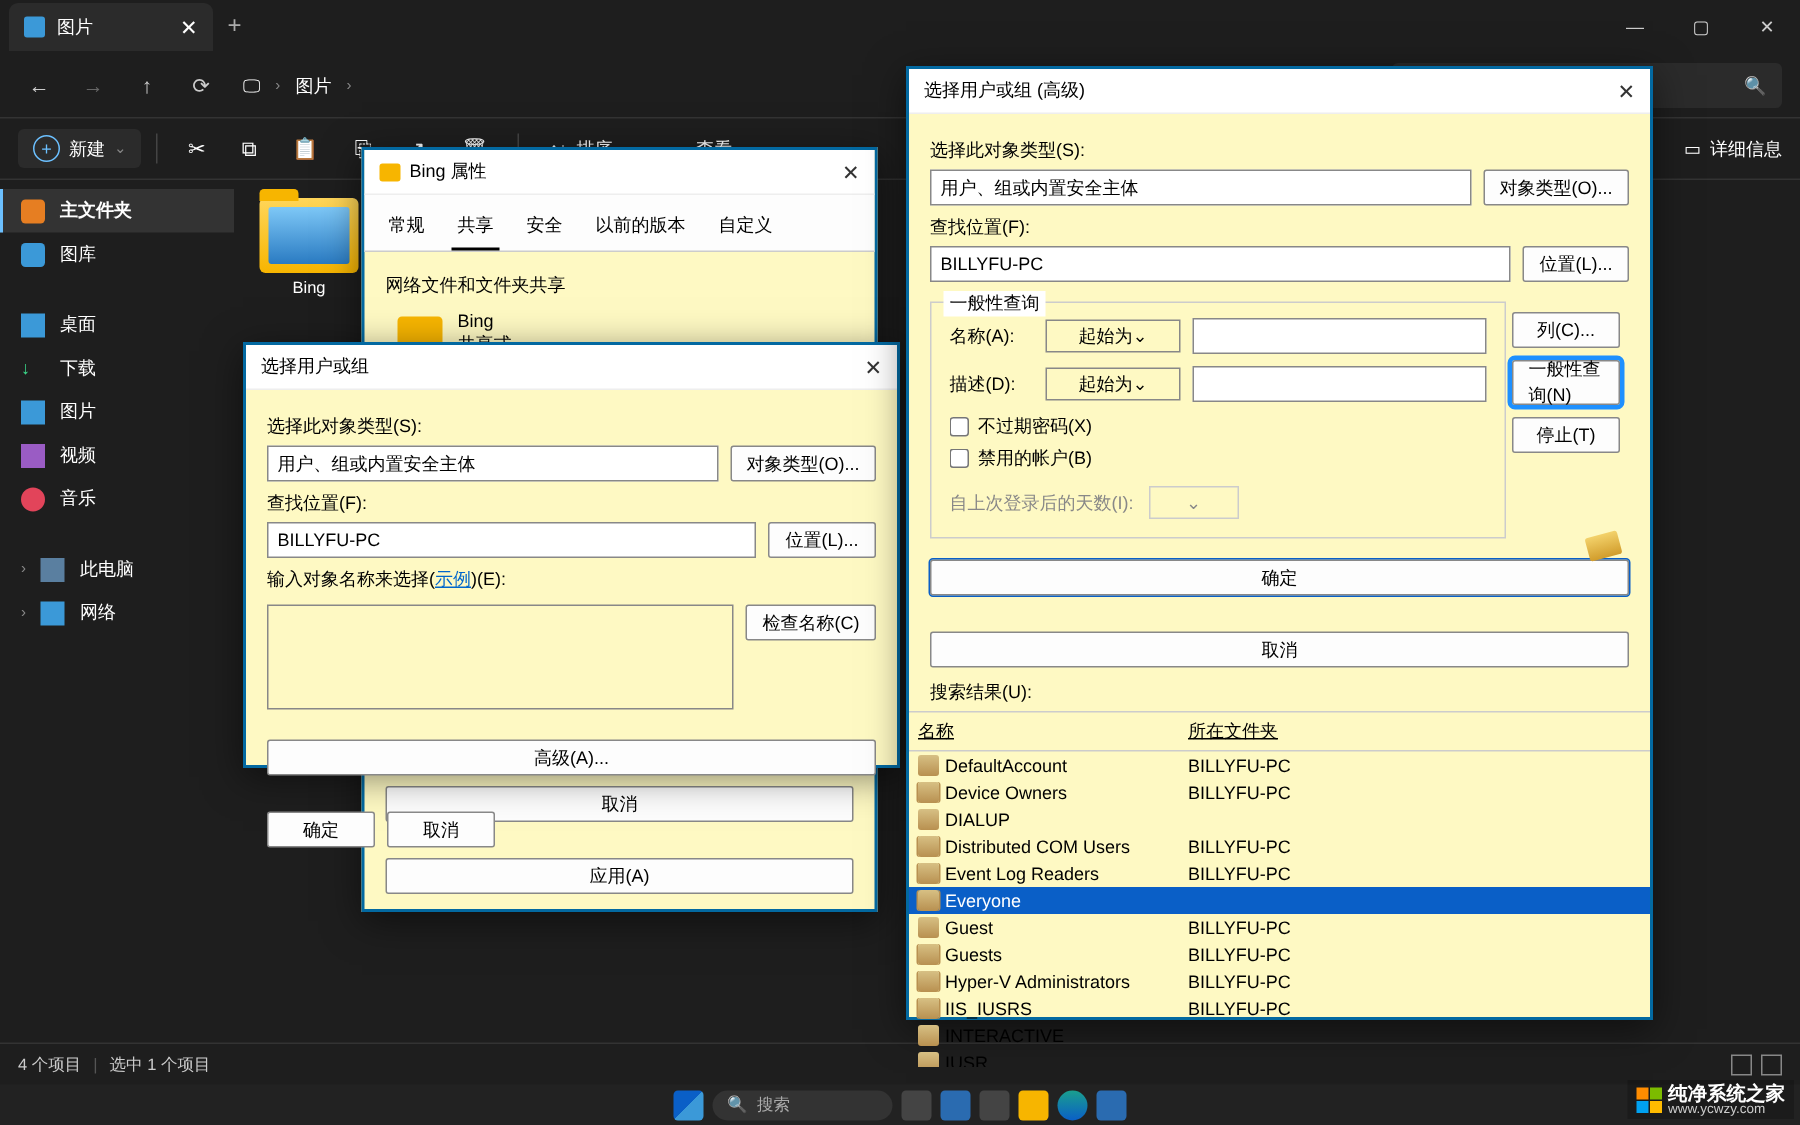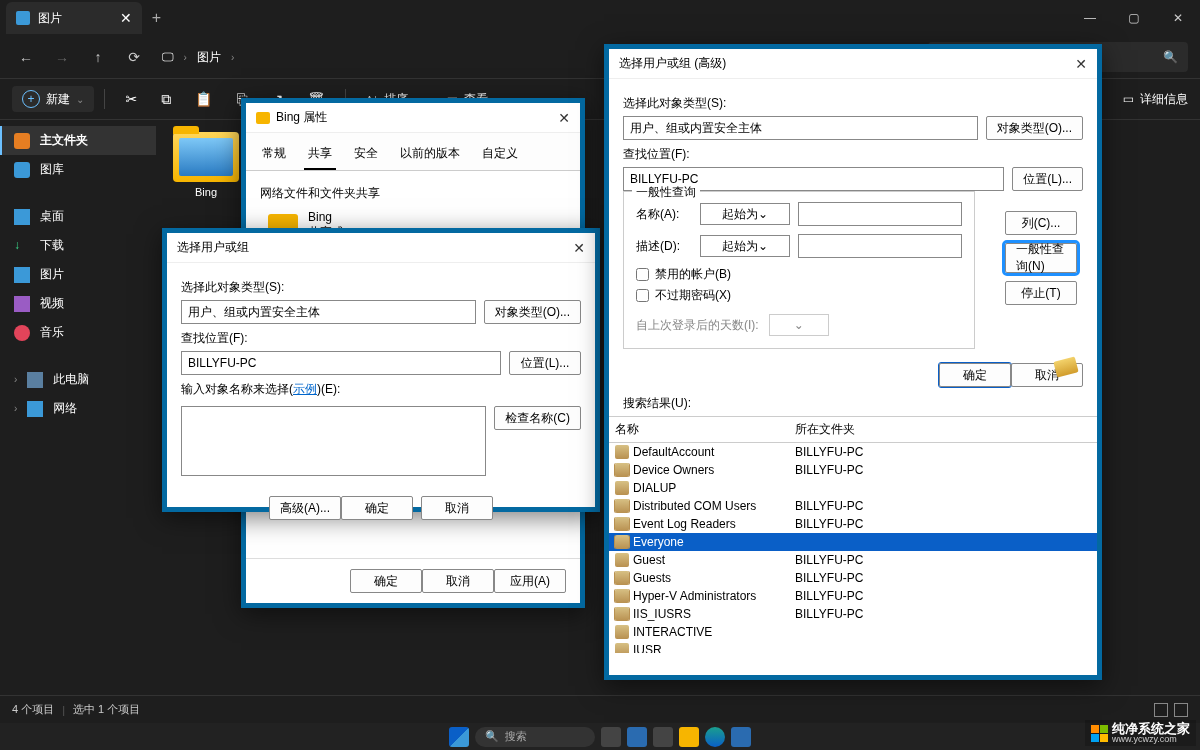--- a/index.html
+++ b/index.html
@@ -38,44 +38,44 @@
 .view-ic { margin-left:auto; display:flex; gap:6px; }
 .view-ic span { width:14px; height:14px; border:1px solid #888; }
 .taskbar { position:absolute; left:0; bottom:0; width:100%; height:27px; background:#222; display:flex; align-items:center; justify-content:center; gap:6px; }
 .tb-ic { width:20px; height:20px; border-radius:3px; }
 .tb-search { display:flex; align-items:center; gap:6px; background:#333; border-radius:12px; padding:2px 10px; color:#aaa; font-size:11px; height:20px; width:120px; }
 .watermark { position:absolute; right:4px; bottom:4px; display:flex; align-items:center; gap:4px; color:#fff; font-size:12px; background:rgba(0,0,0,.2); padding:2px 6px; }
 .wm-sq { width:8px; height:8px; }
 .wm-grid { display:grid; grid-template-columns:8px 8px; gap:1px; }
 
 
-.dlg { position:absolute; background:#ffffff; color:#000; border:5px solid #0369a1; box-shadow:0 6px 24px rgba(0,0,0,.5); font-size:12px; }
+.dlg { position:absolute; background:#fef9c3; color:#000; border:2px solid #0369a1; box-shadow:0 6px 24px rgba(0,0,0,.5); font-size:12px; }
 .dlg-title { height:30px; display:flex; align-items:center; padding:0 10px; background:#fff; border-bottom:1px solid #eee; }
 .dlg-title .close { margin-left:auto; font-size:14px; color:#333; }
 .dlg-body { padding:10px 14px; }
 .fld-label { margin:6px 0 4px; }
 .fld-input { width:100%; height:24px; border:1px solid #888; background:#fff; padding:0 6px; display:flex; align-items:center; }
 .row { display:flex; gap:8px; align-items:flex-start; }
 .btn { height:24px; min-width:72px; border:1px solid #888; background:#fdfdfd; display:inline-flex; align-items:center; justify-content:center; padding:0 10px; border-radius:2px; }
-.btn-row { display:flex; gap:0; justify-content:flex-end; padding:10px 14px; }
+.btn-row { display:flex; gap:24px; justify-content:flex-end; padding:10px 14px;flex-direction:column; }
 .tabs { display:flex; gap:14px; padding:6px 12px 0; border-bottom:1px solid #ccc; background:#fdfdfd; }
 .tabs span { padding:6px 4px; }
 .tabs span.active { border-bottom:2px solid #000; }
 .link { color:#0066cc; text-decoration:underline; }
 .big-box { border:1px solid #888; height:70px; margin-top:4px; }
 
 
 .fieldset { border:1px solid #ccc; padding:10px 12px 12px; margin-top:6px; position:relative; }
 .fieldset .legend { position:absolute; top:-8px; left:8px; background:#fff; padding:0 4px; }
 .grid-row { display:grid; grid-template-columns:56px 90px 1fr; gap:8px; align-items:center; margin-bottom:8px; }
 .combo { height:22px; border:1px solid #888; display:flex; align-items:center; justify-content:center; padding:0 6px; }
 .side-btns { position:absolute; right:14px; top:210px; width:78px; display:flex; flex-direction:column; gap:8px; }
 .highlight-btn { outline:3px solid #1e90ff; }
 .results { border-top:1px solid #ccc; }
-.res-head { display:flex; padding:4px 6px; border-bottom:1px solid #ccc; }
+.res-head { display:flex; padding:4px 6px; border-bottom:1px solid #ccc;text-decoration:underline; }
 .res-head > div:first-child { width:180px; }
 .res-body { max-height:210px; overflow:auto; }
 .res-row { display:flex; padding:2px 6px; align-items:center; }
 .res-row.sel { background:#0a5fc7; color:#fff; }
 .res-row .nm { width:180px; display:flex; align-items:center; gap:4px; }
 .pi { width:14px; height:14px; display:inline-block; border-radius:2px; }
 .pi.user { background:linear-gradient(#d7c084,#b89050); }
 .pi.group { background:linear-gradient(#d7c084,#b89050); box-shadow:1px 0 0 #b89050,-1px 0 0 #b89050; }
 .chk { display:flex; align-items:center; gap:6px; margin:4px 0; }
 .chk input { width:13px; height:13px; }
@@ -317,45 +317,45 @@
       <span class="btn" style="min-width:70px">对象类型(O)...</span>
     </div>
     <div class="fld-label">查找位置(F):</div>
     <div class="row">
       <div class="fld-input" style="flex:1">
           <span>BILLYFU-PC</span>
         </div>
       <span class="btn" style="min-width:70px">位置(L)...</span>
     </div>
 
-    <div class="fieldset" style="margin-top:0;width:352px">
+    <div class="fieldset" style="margin-top:13px;width:384px">
       <span class="legend">一般性查询</span>
       <div class="grid-row">
         <span>名称(A):</span>
         <div class="combo">
             <span>起始为</span>
             <span>⌄</span>
           </div>
         <div class="fld-input"></div>
       </div>
       <div class="grid-row">
         <span>描述(D):</span>
         <div class="combo">
             <span>起始为</span>
             <span>⌄</span>
           </div>
         <div class="fld-input"></div>
       </div>
       <label class="chk">
           <input type="checkbox" style="">
-          <span>禁用的帐户(B)</span>
+          <span>不过期密码(X)</span>
         </label>
       <label class="chk">
           <input type="checkbox" style="">
-          <span>不过期密码(X)</span>
+          <span>禁用的帐户(B)</span>
         </label>
       <div style="display:flex;align-items:center;gap:10px;margin-top:10px;color:#888">
         <span>自上次登录后的天数(I):</span>
         <div class="combo" style="width:60px;border-color:#ccc">
             <span></span>
             <span>⌄</span>
           </div>
       </div>
     </div>
 

